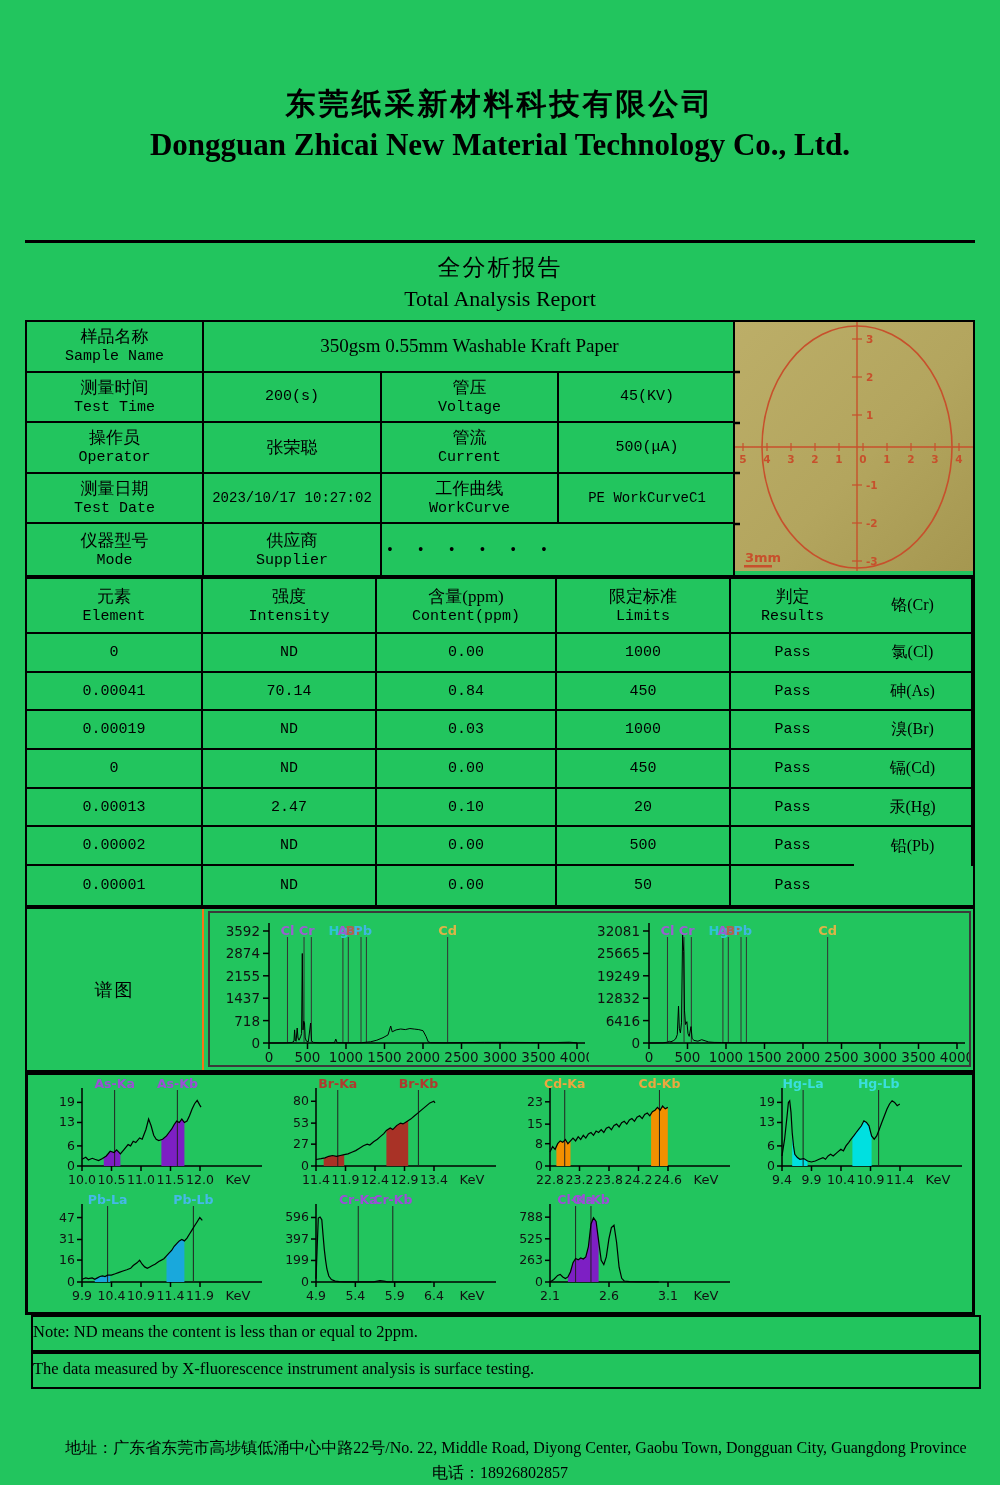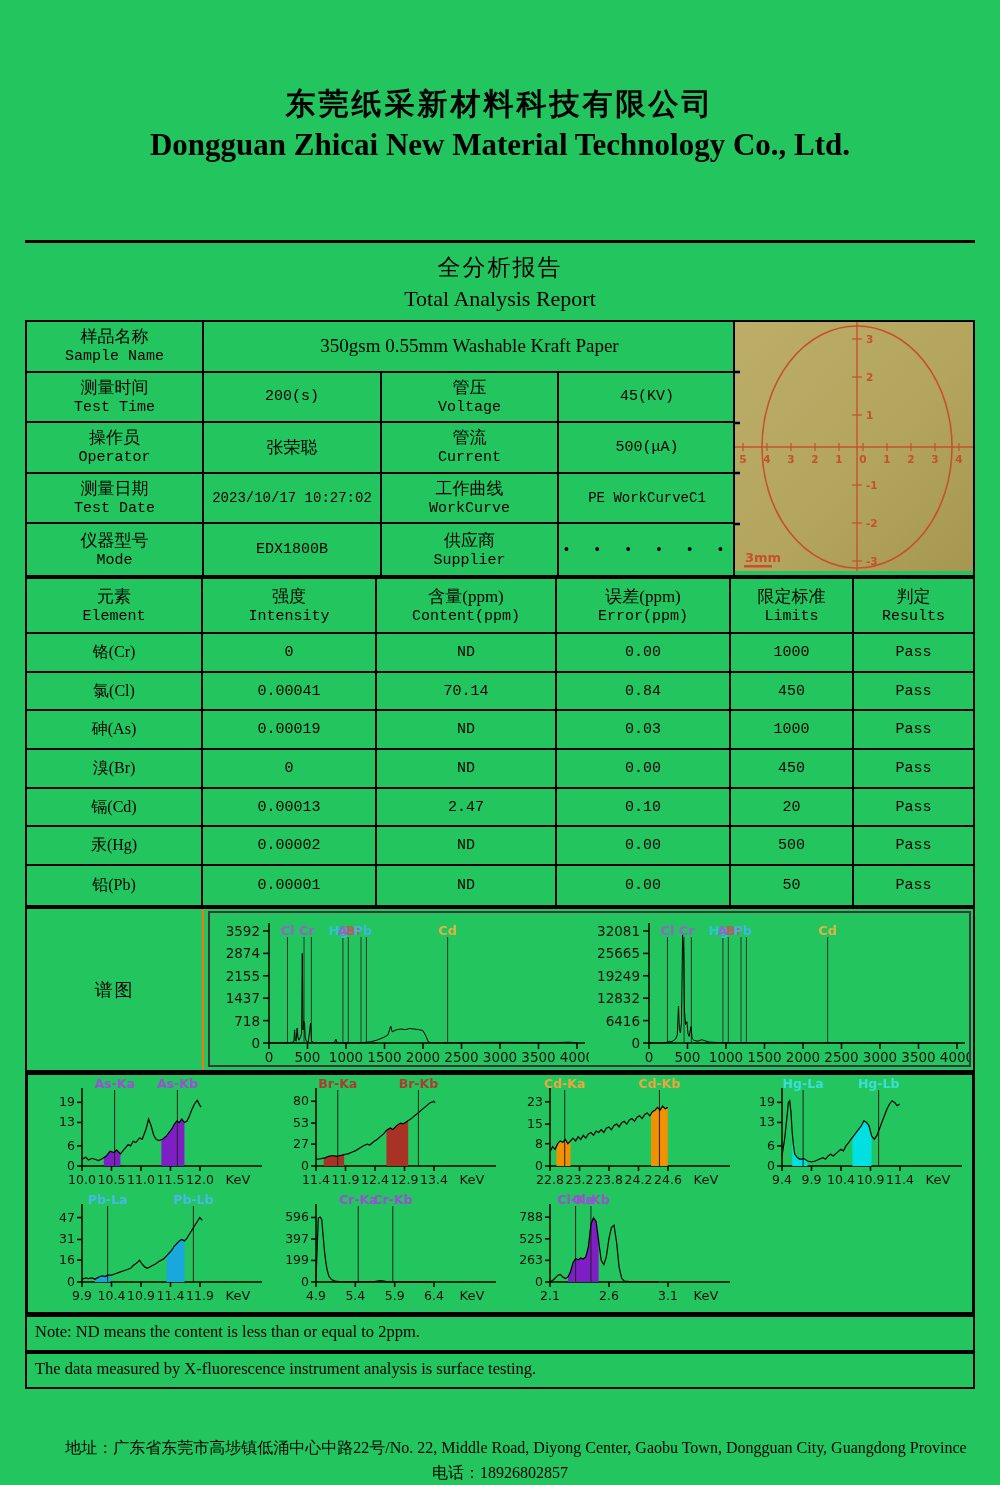--- a/index.html
+++ b/index.html
@@ -36,21 +36,21 @@
 
   
   .spectra-row{left:25px;top:907px;width:950px;height:165px;}
   .spectra-label{position:absolute;left:0;top:0;width:177px;height:161px;border-right:2px solid #f97316;display:flex;align-items:center;justify-content:center;font-size:18px;letter-spacing:2px;box-sizing:border-box;}
   .spectra-box{position:absolute;left:181px;top:2px;width:763px;height:156px;border:2px solid #3a3a3a;box-sizing:border-box;}
 
   
   .small-charts{left:25px;top:1072px;width:950px;height:243px;border-width:3px;}
 
   
-  .note{left:25px;width:950px;padding:5px 8px;font-size:16.5px;box-sizing:border-box;}
+  .note{left:31px;width:950px;padding:5px 0;font-size:16.5px;box-sizing:border-box;}
   .n1{top:1315px;height:37px;}
   .n2{top:1352px;height:37px;}
   .n3{top:1388px;height:46px;padding-top:2px;line-height:21px;}
 
   .addr{top:1438px;font-size:16px;padding-left:16px;}
   .phone{top:1463px;font-size:16px;font-family:Liberation Serif, serif;}
   svg text{font-family:"DejaVu Sans","Liberation Sans",sans-serif;}
 </style>
 </head>
 <body>
@@ -115,23 +115,20 @@
         <span class="lab-en">WorkCurve</span>
       </div>
       <div class="ic bb">
           <span class="val" style="font-size:14px;">PE WorkCurveC1</span>
         </div>
 
       <div class="ic br">
         <span class="lab-cn">仪器型号</span>
         <span class="lab-en">Mode</span>
       </div>
-      <div class="ic br">
-          <span class="val">EDX1800B</span>
-        </div>
       <div class="ic br">
         <span class="lab-cn">供应商</span>
         <span class="lab-en">Supplier</span>
       </div>
       <div class="ic">
           <span class="val dots">• • • • • •</span>
         </div>
     </div>
     <div class="photo-wrap">
       <svg id="photo-svg" width="238" height="249">
@@ -194,24 +191,20 @@
           <span class="lab-cn">元素</span>
           <span class="lab-en">Element</span>
         </div>
       <div class="ec br bb">
           <span class="lab-cn">强度</span>
           <span class="lab-en">Intensity</span>
         </div>
       <div class="ec br bb">
           <span class="lab-cn">含量(ppm)</span>
           <span class="lab-en">Content(ppm)</span>
-        </div>
-      <div class="ec br bb">
-          <span class="lab-cn">误差(ppm)</span>
-          <span class="lab-en">Error(ppm)</span>
         </div>
       <div class="ec br bb">
           <span class="lab-cn">限定标准</span>
           <span class="lab-en">Limits</span>
         </div>
       <div class="ec bb">
           <span class="lab-cn">判定</span>
           <span class="lab-en">Results</span>
         </div>
 

